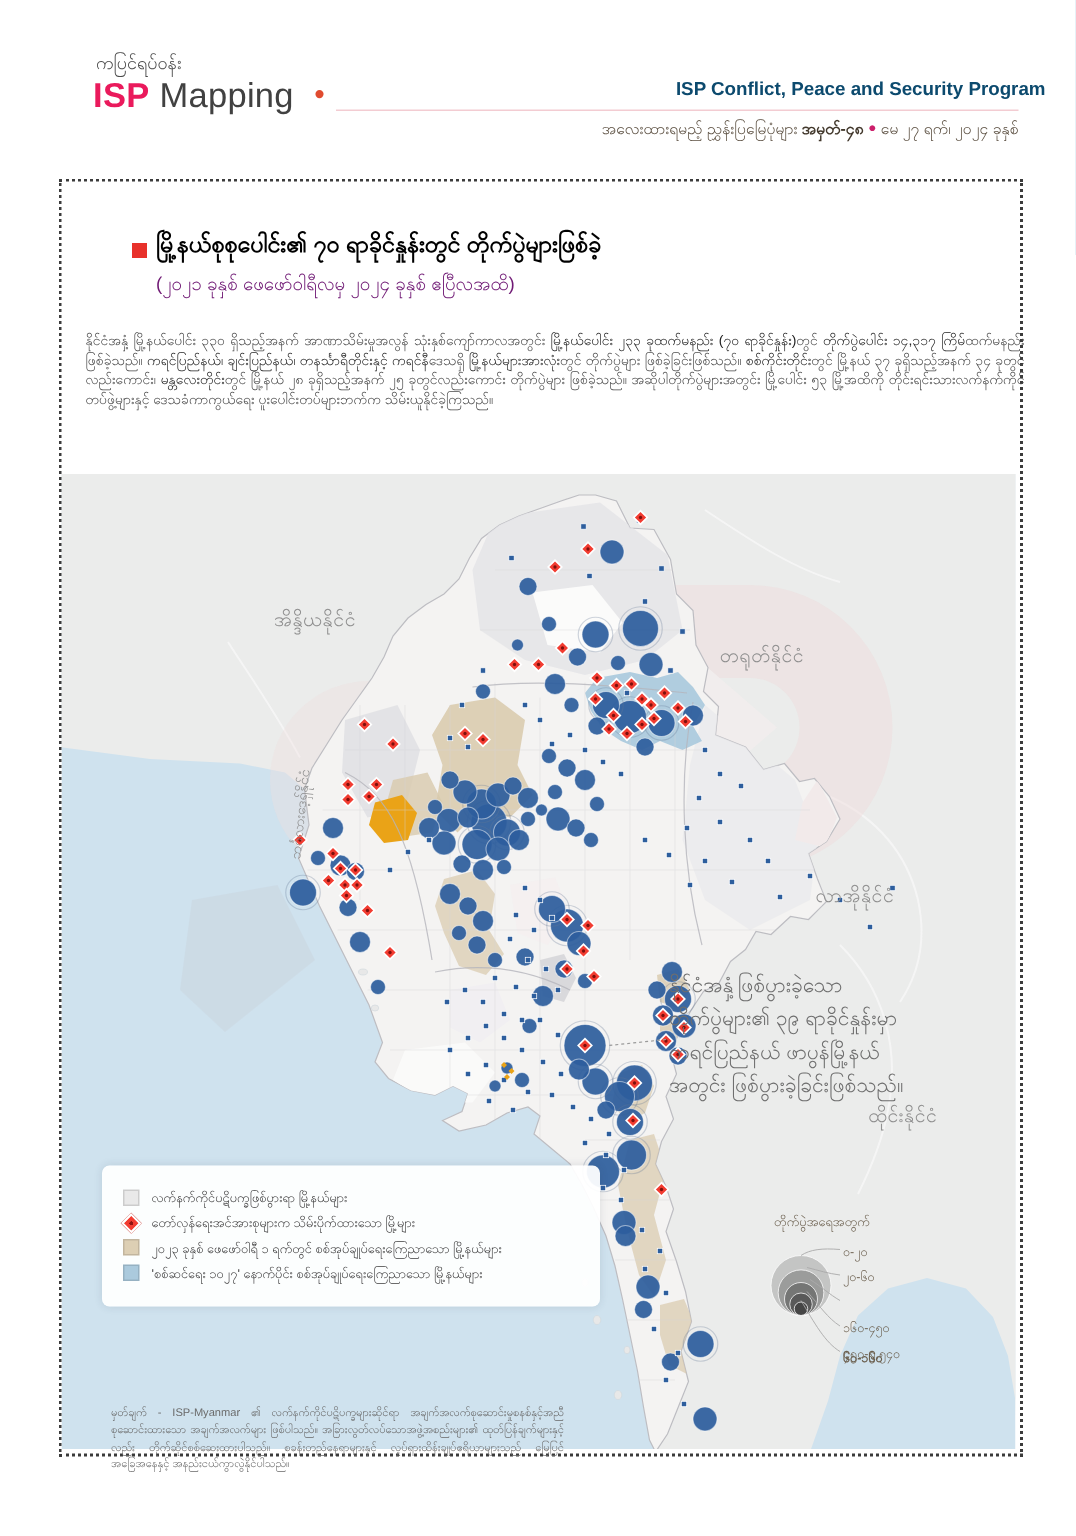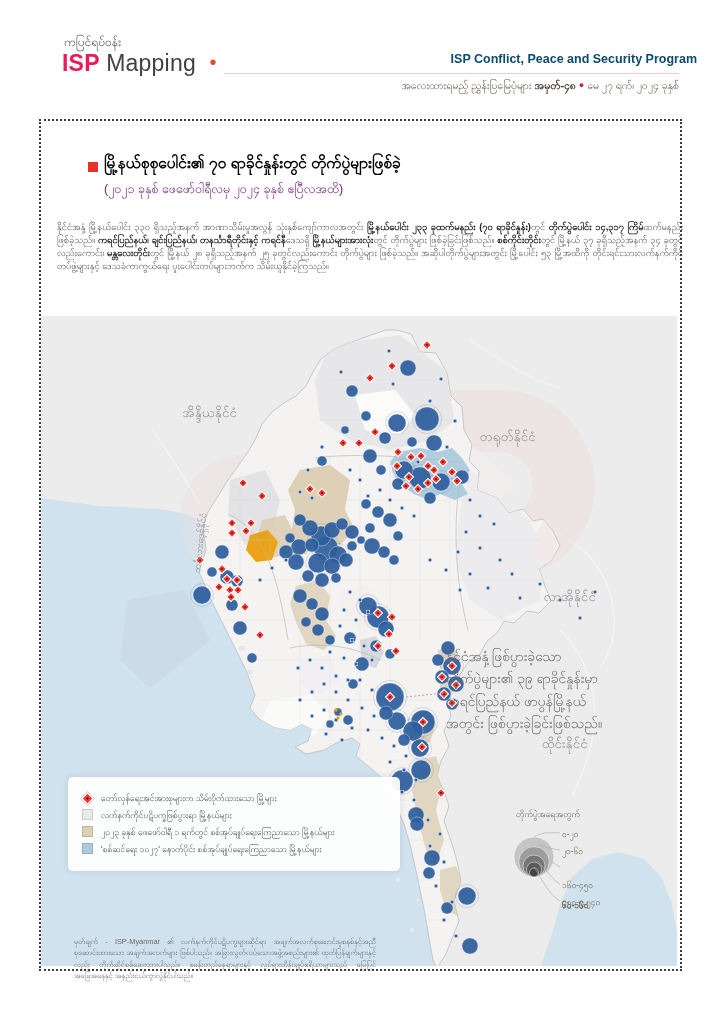--- a/index.html
+++ b/index.html
@@ -19,21 +19,21 @@
   .issue-line .b{font-weight:bold;color:#42382c;}
   .issue-dot{color:#cc1f6b;font-size:9px;vertical-align:1px;padding:0 3px;}
   
   .frame{left:39px;top:119px;width:639px;height:848px;border:2px dotted #3b3b3b;}
   
   .title-sq{left:88px;top:162px;width:10px;height:10px;background:#e8312b;}
   .map-title{left:104px;top:153px;width:560px;font-size:15.5px;font-weight:bold;color:#000000;}
   .map-subtitle{left:104px;top:181px;font-size:12.5px;color:#701a75;}
   
   .intro{left:57px;top:221px;width:626px;font-size:9.3px;line-height:1.4;color:#4b4b4b;text-align:justify;}
-  .intro .b{font-weight:bold;color:#222;}
+  .intro .b{font-weight:normal;color:#222;}
   
   .country{color:#8e8e8e;font-size:13px;letter-spacing:.4px;text-align:center;}
   .bd-label{left:198px;top:566px;width:120px;color:#8e8e8e;font-size:9.5px;
             transform:rotate(-84deg);transform-origin:0 50%;}
   .annot{left:446px;top:645px;width:205px;font-size:14px;line-height:1.6;color:#6e6e6e;white-space:pre-line;}
   
   .legend{left:68px;top:777px;width:306px;background:rgba(255,255,255,.94);border-radius:5px;
           box-shadow:0 0 6px rgba(40,60,80,.12);padding:10px 12px 11px 14px;}
   .legend-row{display:flex;align-items:center;margin:6px 0;}
   .legend-row .txt{font-size:8.6px;color:#3d3d3d;margin-left:8px;line-height:1.2;}
@@ -500,35 +500,35 @@
 
 <div class="abs frame"></div>
 <div class="abs title-sq"></div>
 <div class="abs map-title">မြို့နယ်စုစုပေါင်း၏ ၇၀ ရာခိုင်နှုန်းတွင် တိုက်ပွဲများဖြစ်ခဲ့</div>
 <div class="abs map-subtitle">(၂၀၂၁ ခုနှစ် ဖေဖော်ဝါရီလမှ ၂၀၂၄ ခုနှစ် ဧပြီလအထိ)</div>
 <div class="abs intro"><span>နိုင်ငံအနှံ့ မြို့နယ်ပေါင်း ၃၃၀ ရှိသည့်အနက် အာဏာသိမ်းမှုအလွန် သုံးနှစ်ကျော်ကာလအတွင်း </span><span class="b">မြို့နယ်ပေါင်း ၂၃၃ ခုထက်မနည်း (၇၀ ရာခိုင်နှုန်း)</span><span>တွင် </span><span class="b">တိုက်ပွဲပေါင်း ၁၄,၃၁၇ ကြိမ်</span><span>ထက်မနည်း ဖြစ်ခဲ့သည်။ </span><span class="b">ကရင်ပြည်နယ်၊ ချင်းပြည်နယ်၊ တနင်္သာရီတိုင်းနှင့် ကရင်နီ</span><span>ဒေသရှိ </span><span class="b">မြို့နယ်များအားလုံး</span><span>တွင် တိုက်ပွဲများ ဖြစ်ခဲ့ခြင်းဖြစ်သည်။ </span><span class="b">စစ်ကိုင်းတိုင်း</span><span>တွင် မြို့နယ် ၃၇ ခုရှိသည့်အနက် ၃၄ ခုတွင်လည်းကောင်း၊ </span><span class="b">မန္တလေးတိုင်း</span><span>တွင် မြို့နယ် ၂၈ ခုရှိသည့်အနက် ၂၅ ခုတွင်လည်းကောင်း တိုက်ပွဲများ ဖြစ်ခဲ့သည်။ အဆိုပါတိုက်ပွဲများအတွင်း မြို့ပေါင်း ၅၃ မြို့အထိကို တိုင်းရင်းသားလက်နက်ကိုင်တပ်ဖွဲ့များနှင့် ဒေသခံကာကွယ်ရေး ပူးပေါင်းတပ်များဘက်က သိမ်းယူနိုင်ခဲ့ကြသည်။</span></div>
 
 <div class="abs country" style="left:150px;top:404px;width:120px;">အိန္ဒိယနိုင်ငံ</div>
 <div class="abs country" style="left:438px;top:428px;width:140px;">တရုတ်နိုင်ငံ</div>
 <div class="abs country" style="left:505px;top:588px;width:130px;">လာအိုနိုင်ငံ</div>
-<div class="abs country" style="left:505px;top:735px;width:120px;">ထိုင်းနိုင်ငံ</div>
+<div class="abs country" style="left:505px;top:735px;width:120px;text-align:right;">ထိုင်းနိုင်ငံ</div>
 <div class="abs bd-label">ဘင်္ဂလားဒေ့ရှ်နိုင်ငံ</div>
 <div class="abs annot">နိုင်ငံအနှံ့ဖြစ်ပွားခဲ့သော
 တိုက်ပွဲများ၏ ၃၉ ရာခိုင်နှုန်းမှာ
 ကရင်ပြည်နယ် ဖာပွန်မြို့နယ်
 အတွင်း ဖြစ်ပွားခဲ့ခြင်းဖြစ်သည်။</div>
 
 <div class="abs legend">
   <div class="legend-row">
+    <span class="sw" style="background:#e9e9e9;"></span>
+    <span class="txt">လက်နက်ကိုင်ပဋိပက္ခဖြစ်ပွားရာ မြို့နယ်များ</span>
+  </div>
+  <div class="legend-row">
     <span class="sw-diamond"></span>
     <span class="txt">တော်လှန်ရေးအင်အားစုများက သိမ်းပိုက်ထားသော မြို့များ</span>
-  </div>
-  <div class="legend-row">
-    <span class="sw" style="background:#e9e9e9;"></span>
-    <span class="txt">လက်နက်ကိုင်ပဋိပက္ခဖြစ်ပွားရာ မြို့နယ်များ</span>
   </div>
   <div class="legend-row">
     <span class="sw" style="background:#ddcfb4;"></span>
     <span class="txt">၂၀၂၃ ခုနှစ် ဖေဖော်ဝါရီ ၁ ရက်တွင် စစ်အုပ်ချုပ်ရေးကြေညာသော မြို့နယ်များ</span>
   </div>
   <div class="legend-row">
     <span class="sw" style="background:#abcadd;"></span>
     <span class="txt">'စစ်ဆင်ရေး ၁၀၂၇' နောက်ပိုင်း စစ်အုပ်ချုပ်ရေးကြေညာသော မြို့နယ်များ</span>
   </div>
 </div>

